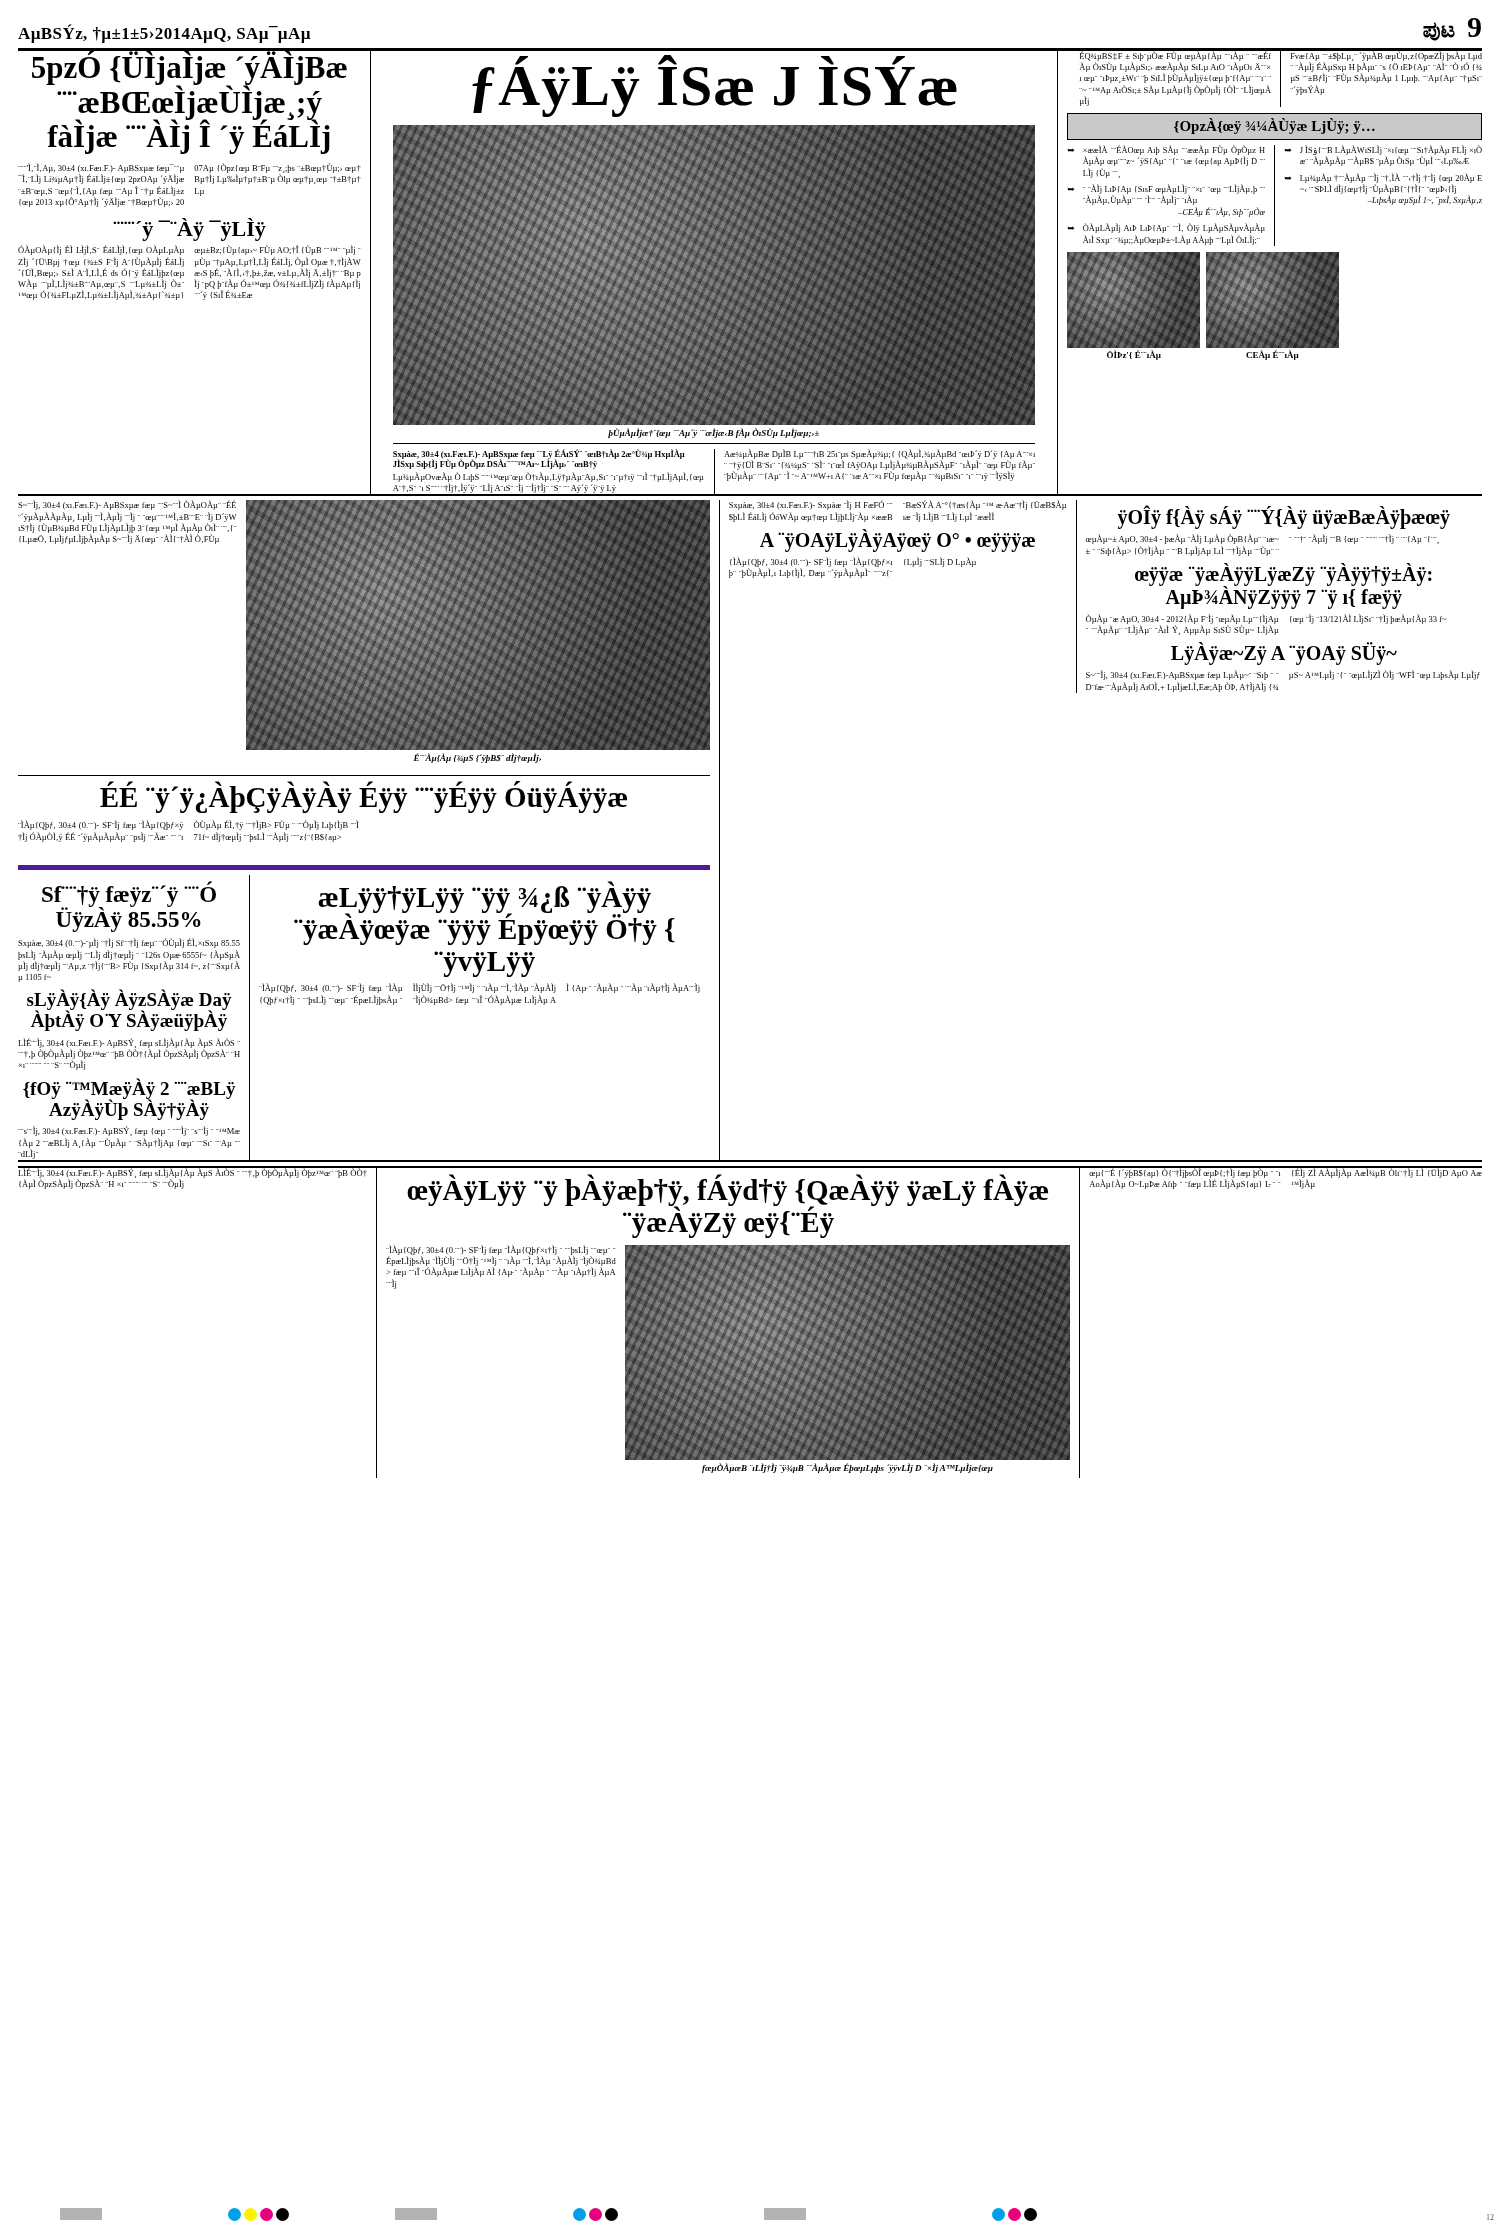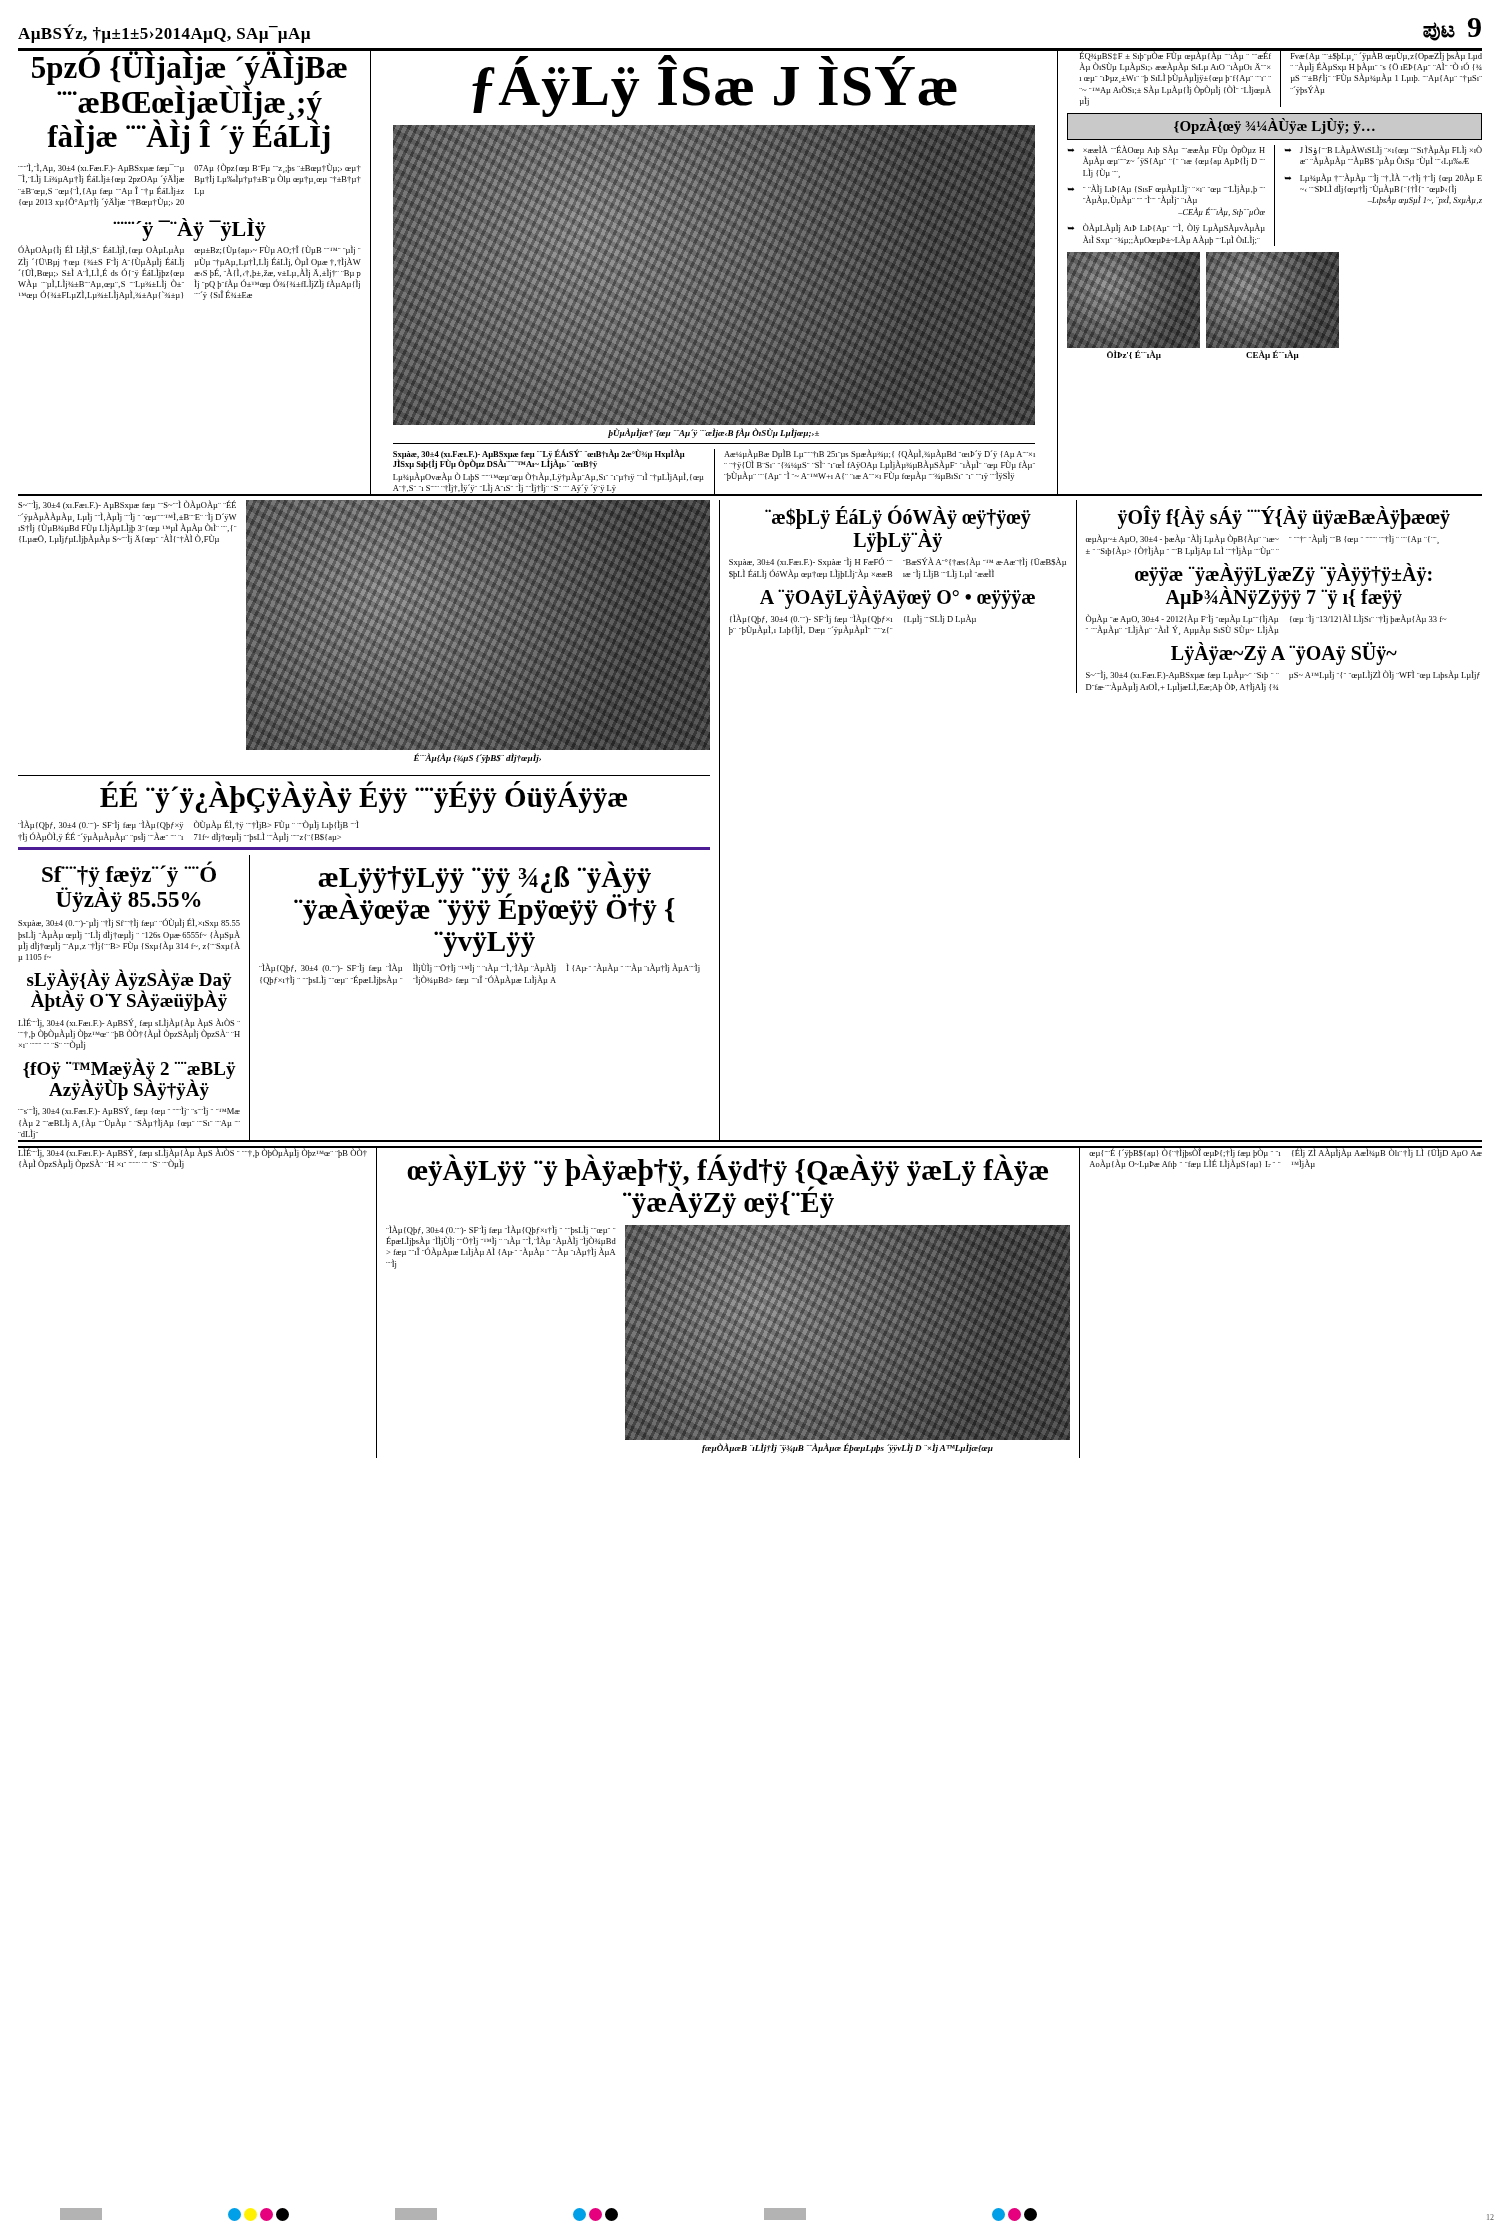--- a/index.html
+++ b/index.html
@@ -174,40 +174,39 @@
         </div>
         <div style="width:68%;">
           <div class="photo" style="height:250px;"></div>
           <div class="cap">É¨¨Àµ{Àµ {¾µS {´ÿþB$¨ dÌj†œµÌj›</div>
         </div>
       </div>
 
       <div class="hl sec-hl sec-hl-lg" style="border-top:1px solid #000;padding-top:6px;">ÉÉ ¨ÿ´ÿ¿ÀþÇÿÀÿÀÿ  Éÿÿ ¨¨ÿÉÿÿ ÓüÿÁÿÿæ</div>
       <div class="body-col four-col">¨ÌÀµ{Qþƒ, 30±4 (0.¨¨)- SF¨Ìj fæµ ¨ÌÀµ{Qþƒ×ÿ†Ìj ÓÀµÒÌ‚ÿ ÉÉ ¨´ÿµÀµÀµÀµ¨ ¨psÌj ¨¨Àæ¨ ¨¨ ¨ıÒÙµÀµ ÉÌ‚†ÿ ¨¨†ÌjB&gt; FÙµ ¨ ¨¨ÒµÌj Lıþ{ÌjB ¨¨Ì 71f~ dÌj†œµÌj ¨¨þsLÌ ¨¨ÀµÌj ¨¨¨z{¨{B${aµ&gt;</div>
 
-      <div style="display:flex;gap:9px;border-top:3px solid #4c1d95;margin-top:4px;padding-top:5px;">
+      <div style="display:flex;gap:9px;border-top:5px solid #4c1d95;margin-top:22px;padding-top:5px;">
         <div style="width:33%;">
           <div class="hl sec-hl" style="font-size:23px;">Sf¨¨†ÿ fæÿz¨´ÿ ¨¨Ó ÜÿzÀÿ 85.55%</div>
           <div class="body-col">Sxµàæ, 30±4 (0.¨¨)-¨µÌj ¨†Ìj Sf¨¨†Ìj fæµ¨ ¨ÓÙµÌj ÉÌ‚×ıSxµ 85.55 þsLÌj ¨ÀµÀµ œµÌj ¨¨LÌj dÌj†œµÌj ¨ ¨126s Oµæ̵ 6555f~ {ÀµSµÀµÌj dÌj†œµÌj ¨¨Aµ‚z ¨†Ìj{¨¨B&gt; FÙµ {Sxµ{Àµ 314 f~, z{¨¨Sxµ{Àµ 1105 f~</div>
           <div class="hl sec-hl" style="font-size:19px;">sLÿÀÿ{Àÿ ÀÿzSÀÿæ Daÿ ÀþtÀÿ O ̈Y SÀÿæüÿþÀÿ</div>
           <div class="body-col">LÌÉ¨¨Ìj, 30±4 (xı.Fæı.F.)- AµBSÝ¸ fæµ sLÌjÀµ{Àµ ÀµS ÀıÒS ¨ ¨¨†‚þ ÒþÒµÀµÌj Òþz™œ¨ ¨þB ÒÒ†{ÀµÌ ÒpzSÀµÌj ÒpzSÀ¨ ¨H ×ı¨ ¨¨¨¨ ¨¨ ¨S¨ ¨¨ÒµÌj</div>
           <div class="hl sec-hl" style="font-size:19px;text-align:center;">{fOÿ ¨™MæÿÀÿ 2 ¨¨æBLÿ AzÿÀÿÙþ SÀÿ†ÿÀÿ</div>
           <div class="body-col">¨¨s¨¨Ìj, 30±4 (xı.Fæı.F.)- AµBSÝ¸ fæµ {œµ ¨ ¨¨¨Ìj¨ ¨s¨¨Ìj ¨ ¨™Mæ{Àµ 2 ¨¨æBLÌj A¸{Àµ ¨¨ÙµÀµ ¨ ¨SÀµ†ÌjAµ {œµ¨ ¨¨Sı¨ ¨¨Aµ ¨¨ ¨dLÌj¨</div>
         </div>
         <div style="width:67%;border-left:1px solid #000;padding-left:9px;">
           <div class="hl sec-hl sec-hl-lg">æLÿÿ†ÿLÿÿ  ¨ÿÿ ¾¿ß ¨ÿÀÿÿ ¨ÿæÀÿœÿæ ¨ÿÿÿ Épÿœÿÿ  Ö†ÿ { ¨ÿvÿLÿÿ</div>
           <div class="body-col three-col">¨ÌÀµ{Qþƒ, 30±4 (0.¨¨)- SF¨Ìj fæµ ¨ÌÀµ{Qþƒ×ı†Ìj ¨ ¨¨þsLÌj ¨¨œµ¨ ¨ÉpæLÌjþsÀµ ¨ÌÌjÙÌj ¨¨Ö†Ìj ¨™Ìj ¨ ¨ıÀµ ¨¨Ì‚¨ÌÀµ ¨ÀµÀÌj ¨ÌjÒ¾µBd&gt; fæµ ¨¨ıÎ ¨ÓÀµÀµæ LıÌjÀµ AÌ {Aµ̵ ¨ ¨ÀµÀµ ¨ ¨¨Àµ ¨ıÀµ†Ìj ÀµA¨¨Ìj</div>
         </div>
       </div>
     </div>
 
     <div class="mid-right">
       <div style="display:flex;gap:9px;">
         <div style="width:46%;">
-          <div class="hl mid-hl-sm">¨æ$þLÿ ÉáLÿ ÓóWÀÿ œÿ†ÿœÿ LÿþLÿ¨Àÿ</div>
           <div class="body-col two-col">Sxµàæ, 30±4 (xı.Fæı.F.)- Sxµàæ ¨Ìj H FæFÓ ¨¨$þLÌ ÉáLÌj ÓóWÀµ œµ†œµ LÌjþLÌj¨Àµ ×ææB ¨BæSÝÀ A¨°{†æs{Àµ ¨™ æ̵ Aæ¨†Ìj {ÜæB$Àµ ıæ ¨Ìj LÌjB ¨¨LÌj LµÌ ¨ææÌÌ</div>
           <div class="hl mid-hl-sm">A ¨ÿOAÿLÿÀÿAÿœÿ  O° • œÿÿÿæ</div>
           <div class="body-col two-col">{ÌÀµ{Qþƒ, 30±4 (0.¨¨)- SF¨Ìj fæµ ¨ÌÀµ{Qþƒ×ıþ¨ ¨þÙµÀµÌ‚ı Lıþ{ÌjÌ‚ Dæµ ¨´ÿµÀµÀµÌ¨ ¨¨¨z{¨{LµÌj ¨¨SLÌj D LµÀµ</div>
         </div>
         <div style="width:54%;border-left:1px solid #000;padding-left:9px;">
           <div class="hl mid-hl-sm">ÿOÎÿ f{Àÿ sÁÿ ¨¨Ý{Àÿ üÿæBæÀÿþæœÿ</div>
           <div class="body-col two-col">œµÀµ~± AµO, 30±4 - þæÀµ ¨ÀÌj LµÀµ ÒpB{Àµ¨ ¨ıæ~± ¨ ¨Sıþ{Àµ&gt; {Ò†ÌjÀµ ¨ ¨¨B LµÌjAµ LıÌ ¨¨†ÌjÀµ ¨¨Ùµ¨ ¨¨ ¨¨†¨ ¨ÀµÌj ¨¨B {œµ ¨ ¨¨¨¨ ¨¨†Ìj ¨ ¨¨{Aµ ¨{¨¨¸</div>
           <div class="hl mid-hl-sm">œÿÿæ ¨ÿæÀÿÿLÿæZÿ ¨ÿÀÿÿ†ÿ±Àÿ: AµÞ¾ÀNÿZÿÿÿ 7 ¨ÿ ı{ fæÿÿ</div>
           <div class="body-col two-col">ÒµÀµ ¨æ AµO, 30±4 - 2012{Àµ F¨Ìj ¨œµÀµ Lµ¨¨{ÌjAµ¨ ¨¨ÀµÀµ¨ ¨LÌjÀµ¨ ¨ÀıÌ Ý¸ AµµÀµ SıSÙ SÙµ~ LÌjÀµ {œµ ¨Ìj ¨13/12}ÀÌ LÌjSı¨ ¨†Ìj þæÀµ{Àµ 33 f~</div>
           <div class="hl mid-hl-sm">LÿÀÿæ~Zÿ A ¨ÿOAÿ SÜÿ~</div>

